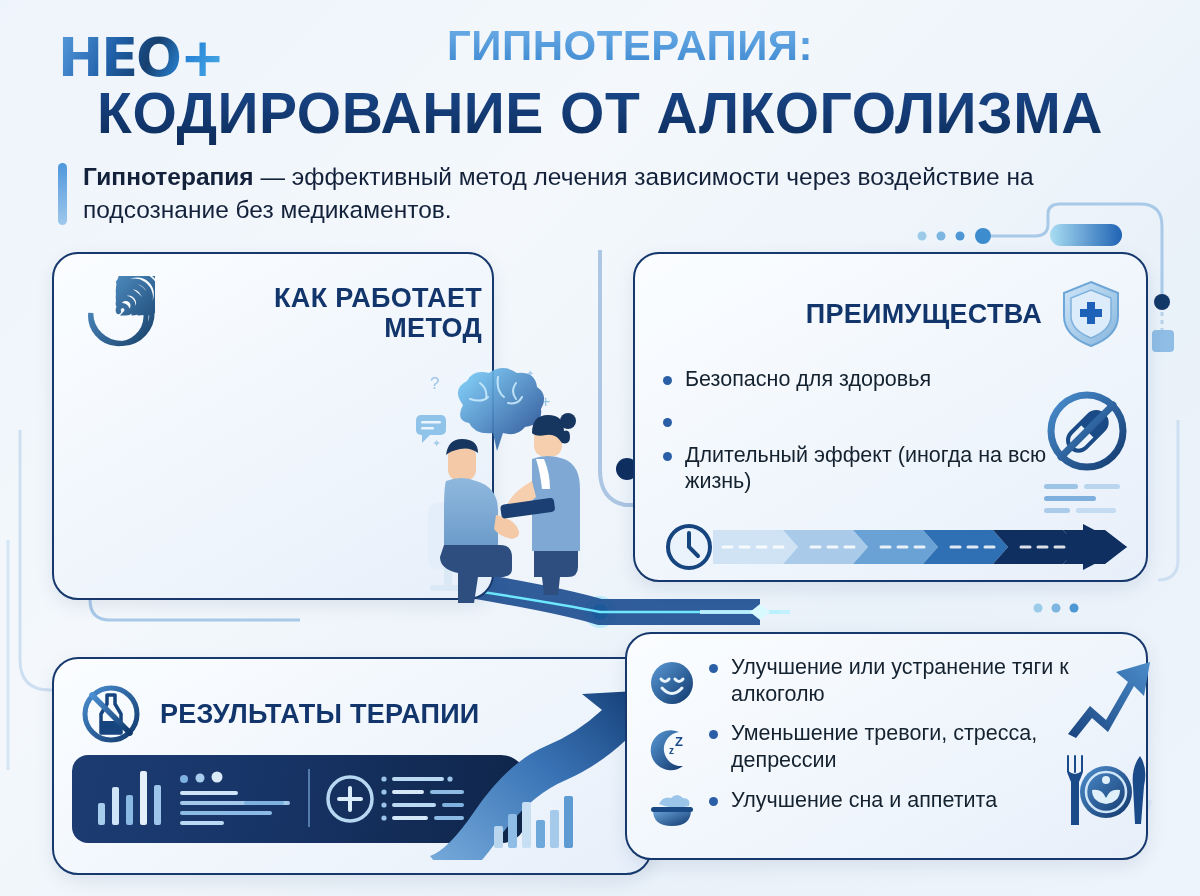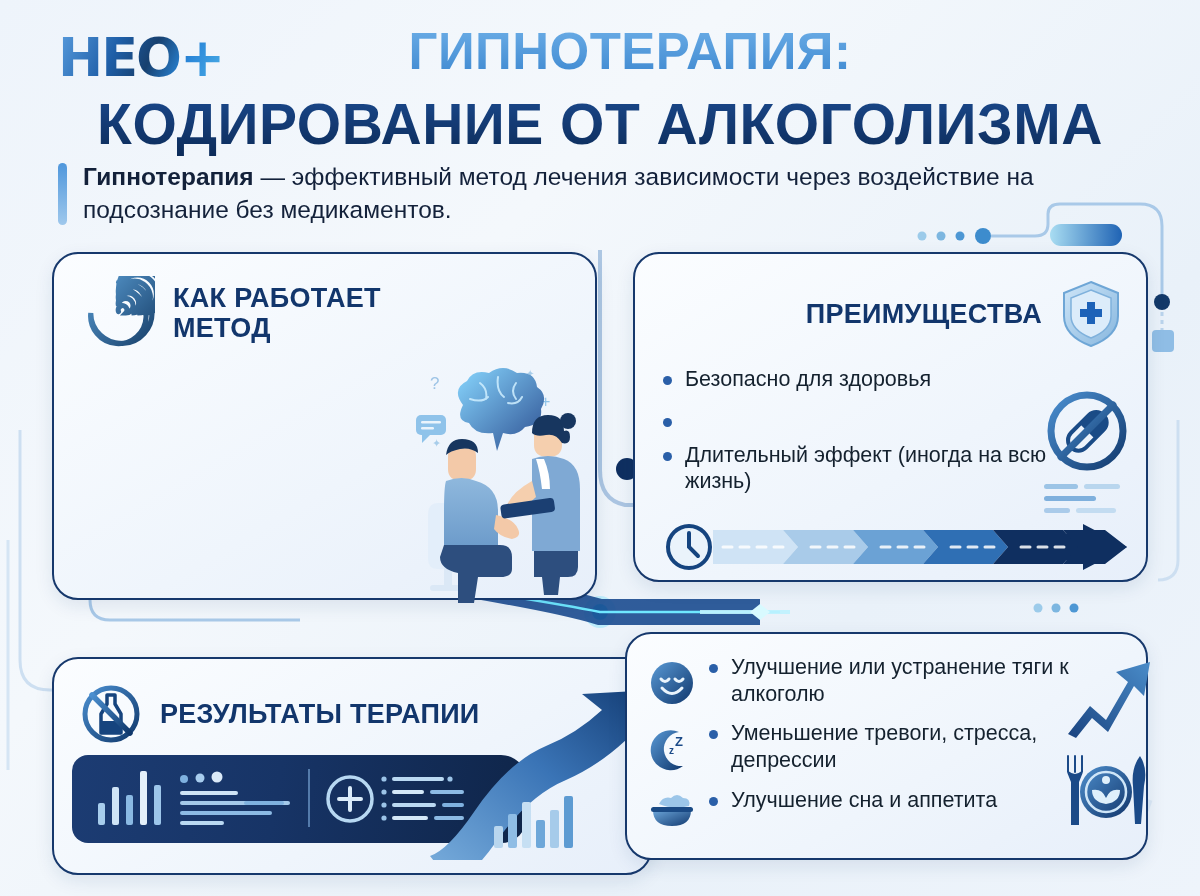--- a/index.html
+++ b/index.html
@@ -22,21 +22,21 @@
   .logo {
     position: absolute; left: 58px; top: 26px;
     font-size: 54px; font-weight: 800; letter-spacing: -2px;
     background: linear-gradient(115deg, #5b9fe0 0%, #1f5fa8 35%, #17406f 55%, #2a86d8 75%, #4fb3e8 100%);
     -webkit-background-clip: text; background-clip: text; color: transparent;
     font-family: "DejaVu Sans", sans-serif;
   }
 
   .title-wrap { position: absolute; left: 0; top: 22px; width: 1200px; text-align: center; }
   .title-1 {
-    font-size: 51px; font-weight: 800; letter-spacing: 0.5px;
+    font-size: 42px; font-weight: 800; letter-spacing: 0.5px;
     color: #4a90d9;
     background: linear-gradient(180deg, #6fb0e8 0%, #3b86cf 100%);
     -webkit-background-clip: text; background-clip: text; color: transparent;
     padding-left: 60px;
   }
   .title-2 {
     margin-top: 10px;
     font-size: 57px; font-weight: 800; letter-spacing: 0.5px;
     color: #10356b;
     background: linear-gradient(180deg, #1b4a8f 0%, #0c2b58 100%);
@@ -57,21 +57,21 @@
   .subtitle-text b { font-weight: 800; }
 
   
   .card {
     position: absolute;
     background: linear-gradient(150deg, #fbfdff 0%, #eff5fc 60%, #e7effa 100%);
     border: 2.5px solid #16386c;
     border-radius: 26px;
     box-shadow: 0 6px 18px rgba(20,55,105,0.10);
   }
-  #card-method { left: 52px;  top: 252px; width: 545px; height: 348px; }
+  #card-method { left: 52px;  top: 252px; width: 442px; height: 348px; text-align: right; }
   #card-adv    { left: 633px; top: 252px; width: 515px; height: 330px; }
   #card-res    { left: 52px;  top: 657px; width: 600px; height: 218px; }
   #card-out    { left: 625px; top: 632px; width: 523px; height: 228px; }
 
   .card-head {
     display: flex; align-items: center; gap: 18px;
   }
   .card-title {
     font-size: 27px; font-weight: 800; color: #12366c; line-height: 1.12;
     letter-spacing: 0.3px;

